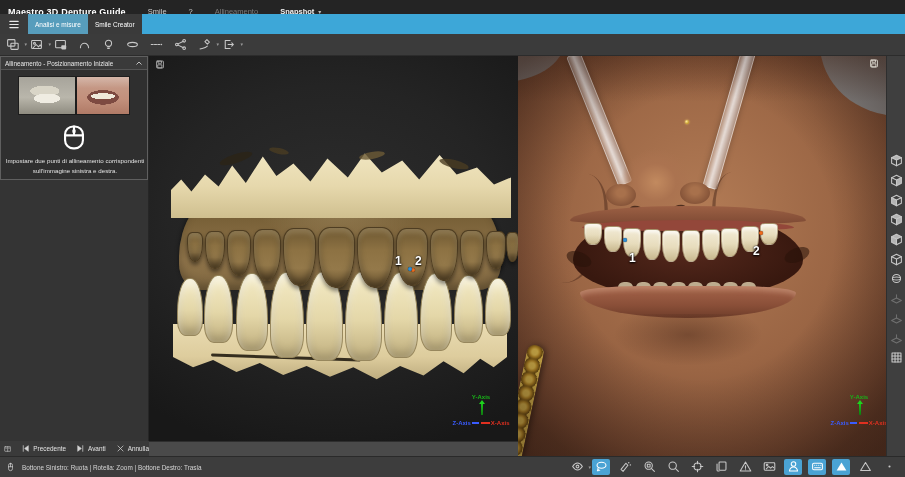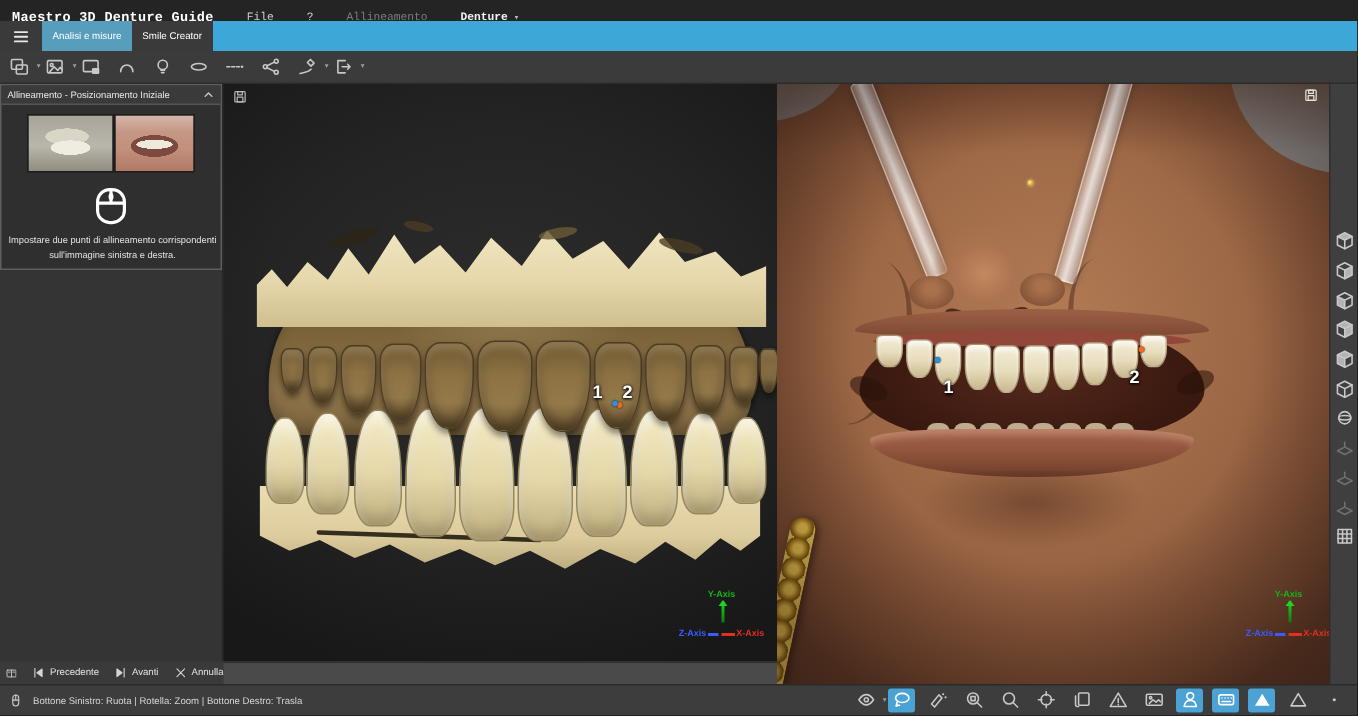--- a/index.html
+++ b/index.html
@@ -6,21 +6,21 @@
   html,body { background:#111; }
   #app {
     position:relative; width:905px; height:477px; overflow:hidden;
     font-family:"Liberation Sans","DejaVu Sans",sans-serif;
     background:#333; color:#ddd; -webkit-font-smoothing:antialiased;
   }
   svg { width:100%; height:100%; display:block; }
 
   
   #menubar { position:absolute; left:0; top:0; width:905px; height:23px; background:#242424;
-    display:flex; align-items:center; font-size:7.5px; color:#cfcfcf;font-family:Liberation Mono, monospace; }
+    display:flex; align-items:center; font-size:7.5px; color:#cfcfcf; }
   #app-title { font-size:9px; font-weight:bold; color:#fff; margin-left:8px; letter-spacing:.2px; }
   .menu-item { margin-left:22px; cursor:pointer; }
   .menu-item.dim { color:#7b7b7b; }
   #menu-snapshot { font-weight:bold; color:#f2f2f2; }
   .mcaret { font-size:6px; color:#bbb; margin-left:4px; }
 
   
   #tabbar { position:absolute; left:0; top:14px; width:905px; height:20px; background:#3da7d8; display:flex; }
   #hamburger-block { width:28px; height:20px; background:#3a3a3a; display:flex; align-items:center; justify-content:center; cursor:pointer; }
   #hamburger-block span { width:14px; height:11px; display:block; color:#e8e8e8; }
@@ -186,24 +186,24 @@
   #bottombar .tool { width:18px; height:16px; margin-right:2px; }
   #bottombar .tool .caret { right:-5px; }
 </style>
 </head>
 <body>
 
 <div id="app">
 
   <div id="menubar">
     <span id="app-title">Maestro 3D Denture Guide</span>
-    <span class="menu-item">File</span>
+    <span class="menu-item">Smile</span>
     <span class="menu-item">?</span>
     <span class="menu-item dim">Allineamento</span>
-    <span class="menu-item" id="menu-snapshot">Denture</span>
+    <span class="menu-item" id="menu-snapshot">Snapshot</span>
     <span class="mcaret">▾</span>
   </div>
 
   <div id="tabbar">
     <div id="hamburger-block">
       <span>
           <svg viewBox="0 0 16 16" fill="none" stroke="currentColor" stroke-width="1.3" stroke-linecap="round" stroke-linejoin="round">
             <path d="M2 3.5h12M2 8h12M2 12.5h12" stroke-width="1.8"></path>
           </svg>
         </span>

